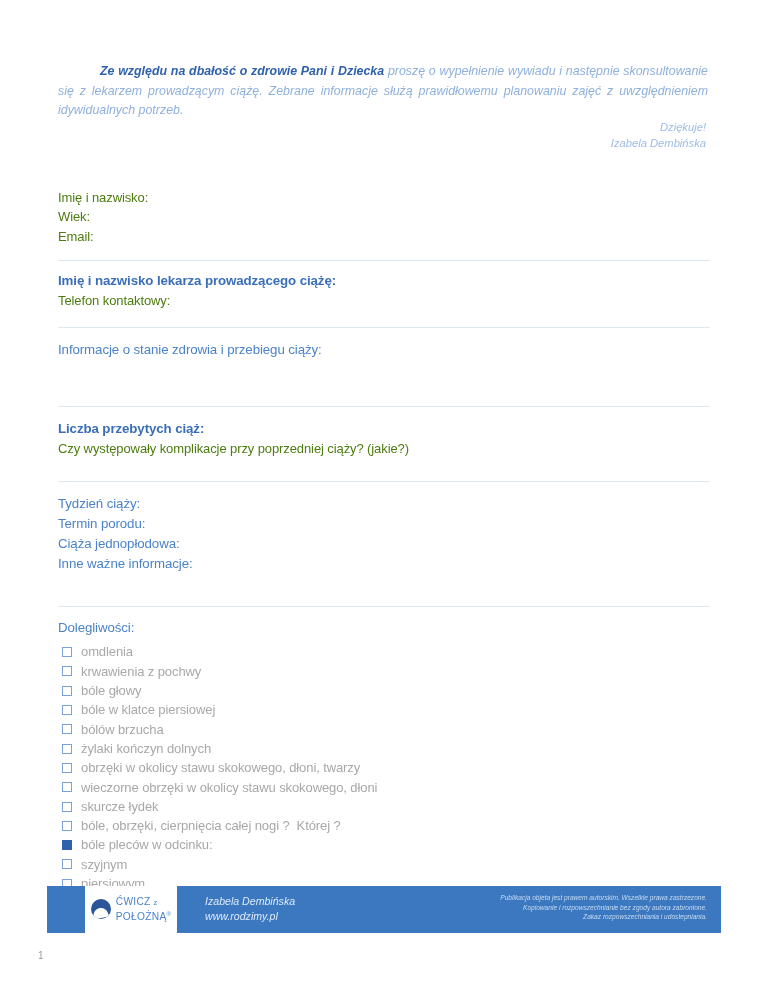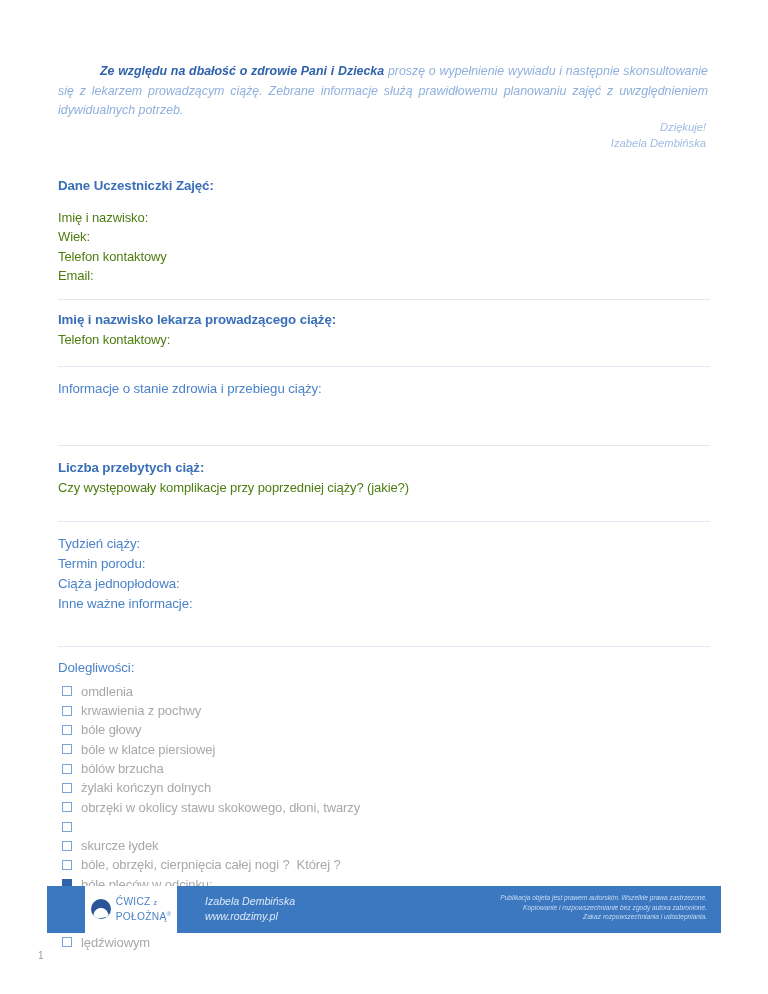--- a/index.html
+++ b/index.html
@@ -219,25 +219,23 @@
   <p class="intro"><span class="indent"></span><b>Ze względu na dbałość o zdrowie Pani i Dziecka</b><span> proszę o wypełnienie wywiadu i następnie skonsultowanie się z lekarzem prowadzącym ciążę. Zebrane informacje służą prawidłowemu planowaniu zajęć z uwzględnieniem idywidualnych potrzeb.</span></p>
 
   <div class="signature">
     <div>Dziękuje!</div>
     <div>Izabela Dembińska</div>
   </div>
 
   <div class="body-area">
 
     <div class="block">
-      <div class="h-bold">Dane Uczestniczki Zajęć:</div>
       <div class="spacer-12"></div>
       <div class="sub">Imię i nazwisko:</div>
       <div class="sub">Wiek:</div>
-      <div class="sub">Telefon kontaktowy</div>
       <div class="sub">Email:</div>
     </div>
 
     <div style="height:14px"></div>
     <hr class="rule">
     <div style="height:10px"></div>
 
     <div class="block">
       <div class="h-bold">Imię i nazwisko lekarza prowadzącego ciążę:</div>
       <div class="sub">Telefon kontaktowy:</div>
@@ -301,20 +299,21 @@
           <li class="check-row">
             <span class="cbox"></span>
             <span class="check-label">żylaki kończyn dolnych</span>
           </li>
           <li class="check-row">
             <span class="cbox"></span>
             <span class="check-label">obrzęki w okolicy stawu skokowego, dłoni, twarzy</span>
           </li>
           <li class="check-row">
             <span class="cbox"></span>
+            <span class="check-label">wieczorne obrzęki w okolicy stawu skokowego, dłoni</span>
           </li>
           <li class="check-row">
             <span class="cbox"></span>
             <span class="check-label">skurcze łydek</span>
           </li>
           <li class="check-row">
             <span class="cbox"></span>
             <span class="check-label">bóle, obrzęki, cierpnięcia całej nogi ?  Której ?</span>
           </li>
           <li class="check-row">

